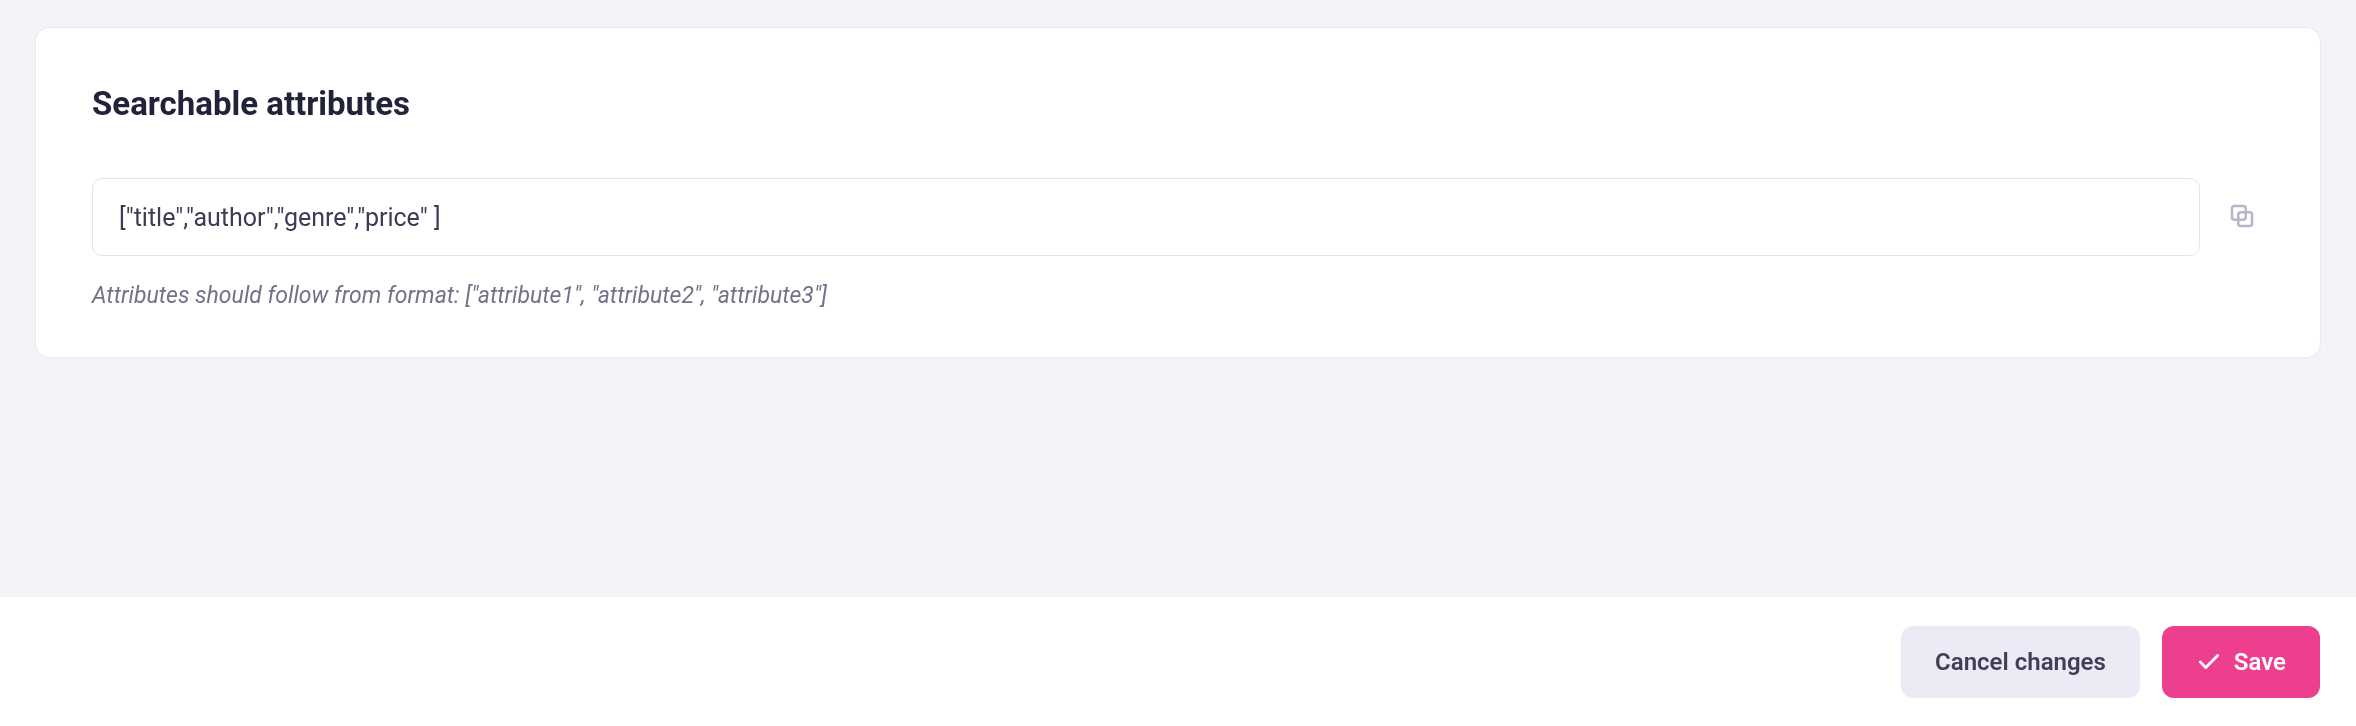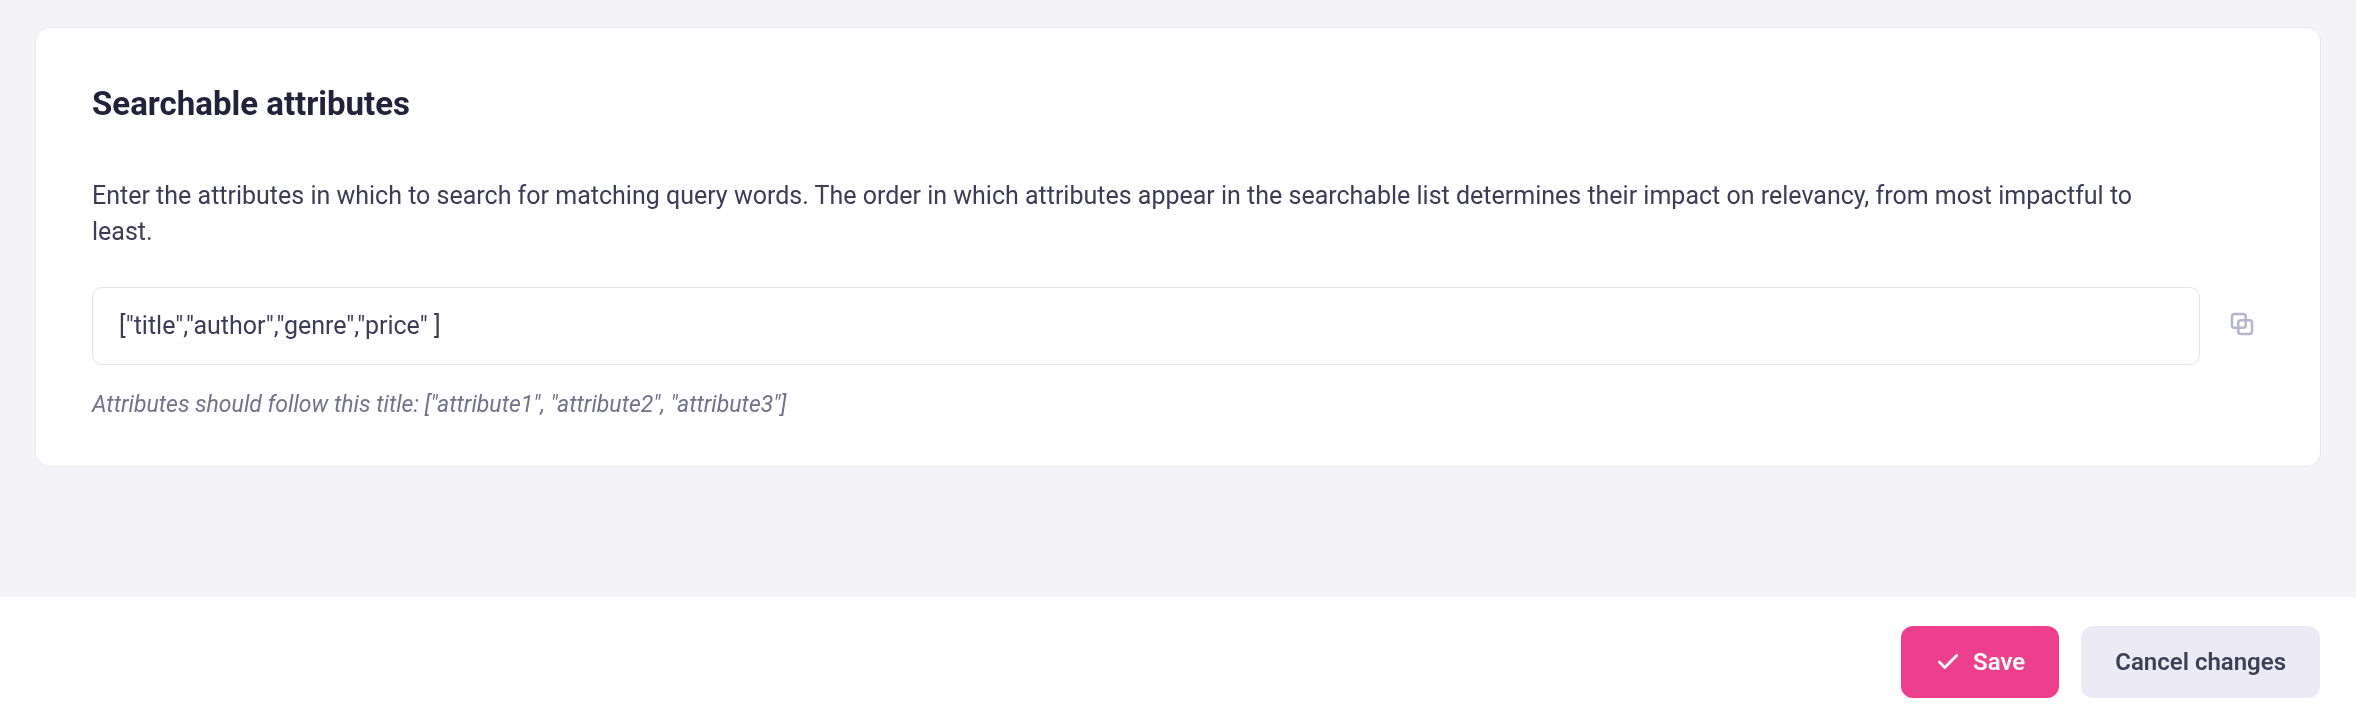--- a/index.html
+++ b/index.html
@@ -106,40 +106,39 @@
       display: inline-flex;
       align-items: center;
       justify-content: center;
     }
   </style>
 </head>
 <body>
 
 <div class="card">
   <h2 class="card-title">Searchable attributes</h2>
-  <p class="card-description">Enter the attributes in which to search for matching query words. The order in which attributes appear in the searchable list determines their impact on relevancy, from most impactful to least.</p>
   <div class="input-row">
     <input type="text" class="attributes-input" value="[&quot;title&quot;,&quot;author&quot;,&quot;genre&quot;,&quot;price&quot; ]" style="">
     <button class="copy-button">
       <span>
         <svg width="30" height="30" viewBox="0 0 24 24" fill="none" stroke="currentColor" stroke-width="2" stroke-linecap="round" stroke-linejoin="round">
           <rect x="9" y="9" width="11" height="11" rx="2"></rect>
           <rect x="4" y="4" width="11" height="11" rx="2"></rect>
         </svg>
       </span>
     </button>
   </div>
-  <p class="hint">Attributes should follow this title: ["attribute1", "attribute2", "attribute3"]</p>
+  <p class="hint">Attributes should follow from format: ["attribute1", "attribute2", "attribute3"]</p>
 </div>
 
 <div class="footer">
+  <button class="btn btn-cancel">
+    <span>Cancel changes</span>
+  </button>
   <button class="btn btn-save">
     <span class="check-icon">
       <svg width="26" height="26" viewBox="0 0 24 24" fill="none" stroke="currentColor" stroke-width="2.6" stroke-linecap="round" stroke-linejoin="round">
         <polyline points="20 6 9 17 4 12"></polyline>
       </svg>
     </span>
     <span>Save</span>
   </button>
-  <button class="btn btn-cancel">
-    <span>Cancel changes</span>
-  </button>
 </div>
 
 </body></html>

